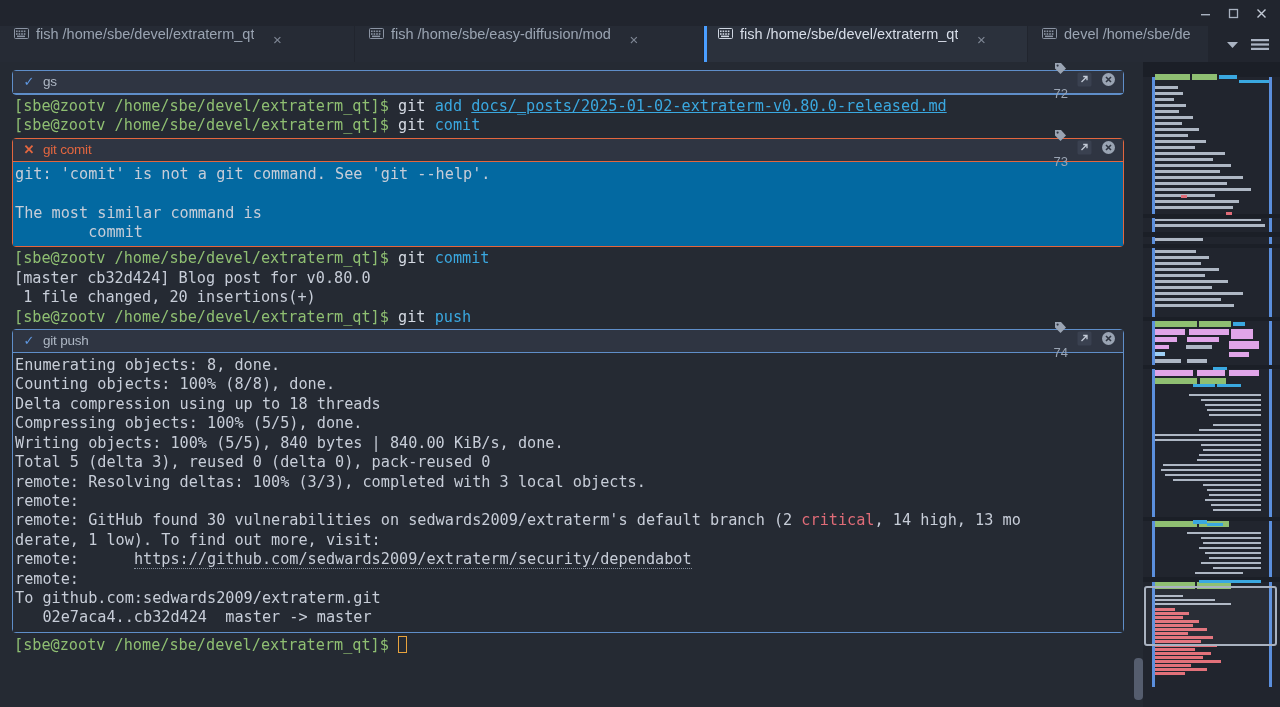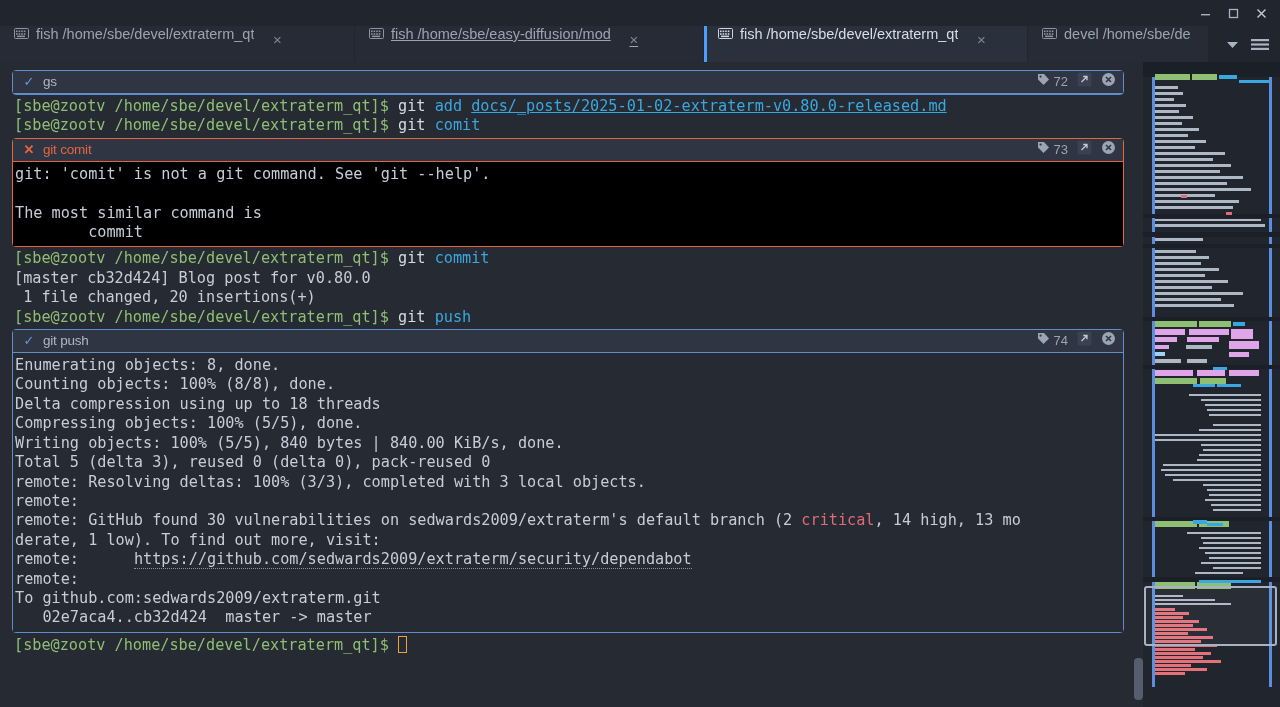--- a/index.html
+++ b/index.html
@@ -41,21 +41,21 @@
     border-left: 3px solid #4a9eff; padding-left: 11px;
   }
   .tab .kbd-icon { margin-right: 7px; flex: none; display:block; }
   .tab .tab-label { overflow: hidden; text-overflow: clip; display:block; }
   .tab .tab-close {
     width: 26px; height: 26px; margin-left: 10px; flex: none;
     display: flex; align-items: center; justify-content: center;
     color: #7f8795; font-size: 15px;
   }
   #tab0 { width: 355px; }
-  #tab1 { width: 349px; text-decoration: underline; }
+  #tab1 { width: 349px; }
   #tab2 { width: 324px; }
   #tab3 { width: 180px; border-right: none; }
   #tab3 .tab-label { max-width: 152px; }
   #tabmenu {
     margin-left: auto; display: flex; align-items: center; gap: 10px;
     padding-right: 10px; padding-left: 4px; color: #aab3c2;
   }
   #tabmenu > span { display:flex; align-items:center; }
 
   
@@ -85,24 +85,24 @@
   .frame.ok  .frame-head { color: #aeb7c4; border-bottom: 1px solid #5f8ec9; }
   .frame.err .frame-head { color: #e3663f; border-bottom: 1px solid #e3663f; }
   .frame-status { width: 18px; text-align: center; font-size: 13px; flex:none; }
   .frame.ok  .frame-status { color: #5f97e0; }
   .frame.err .frame-status { color: #e3663f; font-weight: bold; }
   .frame-title { margin-left: 5px; letter-spacing: -0.2px; }
   .frame-tools {
     margin-left: auto; display: flex; align-items: center; gap: 9px;
     color: #9aa4b3; font-size: 13px; padding-right: 3px;
   }
-  .frame-tag { display: flex; gap: 4px; }
+  .frame-tag { display: flex; gap: 4px; flex-direction: column; }
   .frame-body { padding: 3px 0 4px 0; background: #252a33; }
   .frame-body .line { padding-left: 2px; }
-  .frame.err .frame-body { background: #000000; }
+  .frame.err .frame-body { background: #0369a1; }
 
   
   .c-prompt { color: #8fbf72; }
   .c-cmd    { color: #d6dbe4; }
   .c-arg    { color: #3aa8e0; }
   .c-link   { color: #3aa8e0; text-decoration: underline; }
   .c-dotlink{ color: #c7cdd8; border-bottom: 1px dotted #8a93a0; }
   .c-red    { color: #e06c78; }
   .cursor {
     display: inline-block; width: 9px; height: 17px;

